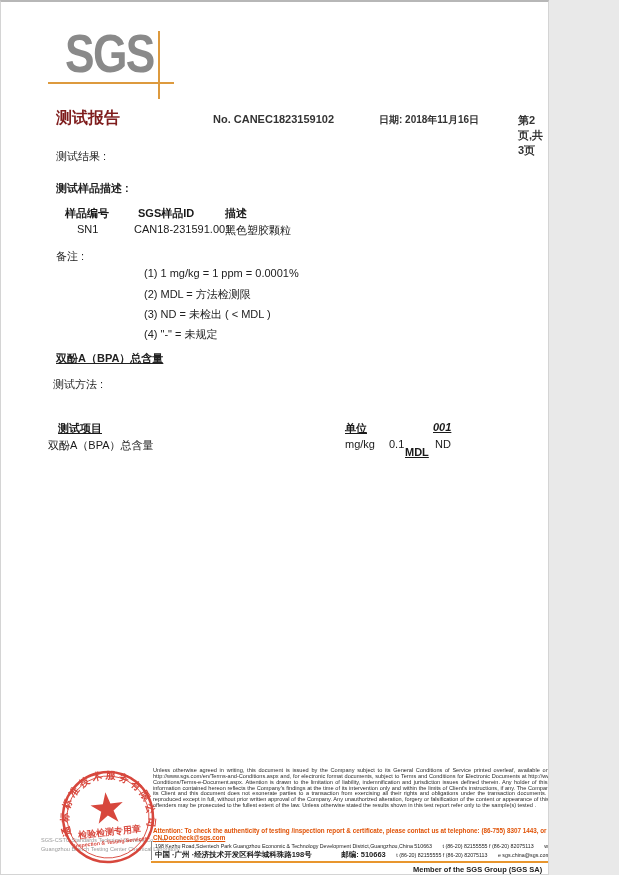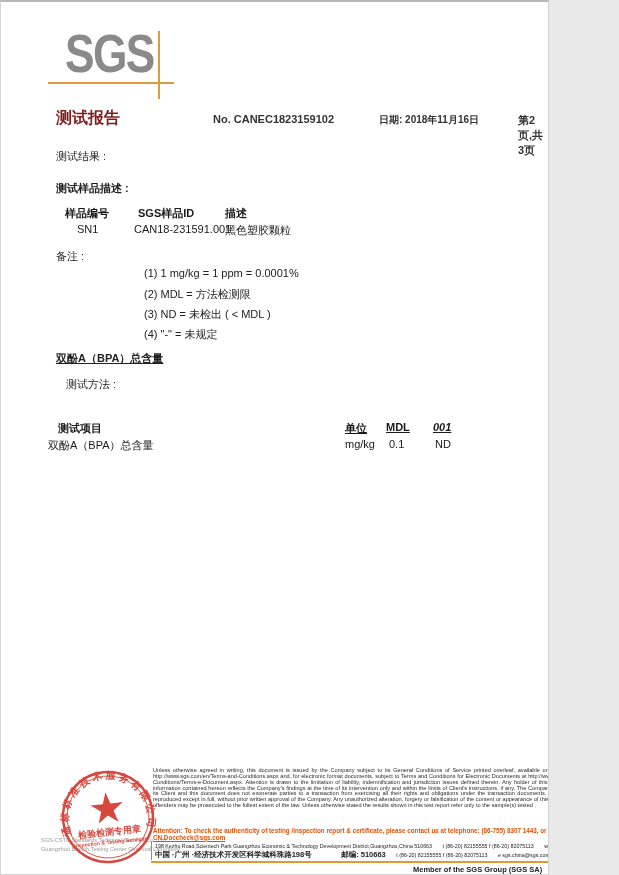--- a/index.html
+++ b/index.html
@@ -27,28 +27,28 @@
   .results-label{ left:55px; top:147px; }
   .sampledesc-label{ left:55px; top:179px; font-weight:bold; }
   .st-head span, .st-row span{ position:absolute; font-size:11px; white-space:nowrap; }
   .st-head{ position:absolute; top:204px; left:0; font-weight:bold; }
   .st-row{ position:absolute; top:221px; left:0; }
   .st-c1{ left:64px; } .st-c2{ left:137px; } .st-c3{ left:224px; }
   .st-r1{ left:76px; } .st-r2{ left:133px; }
   .remarks-label{ left:55px; top:247px; }
   .note{ position:absolute; left:103px; font-size:11px; color:#222; white-space:nowrap;margin-left:40px; }
   .bpa-title{ left:55px; top:349px; font-weight:bold; text-decoration:underline; }
-  .method-label{ left:65px; top:375px; }
+  .method-label{ left:52px; top:375px; }
   .method-text{ position:absolute; left:103px; top:374px; width:494px; font-size:11px; line-height:20px; color:#222; text-align:justify; }
   .rt-head span, .rt-row span{ position:absolute; font-size:11px; white-space:nowrap; }
   .rt-head{ position:absolute; top:419px; left:0; font-weight:bold; }
   .rt-row{ position:absolute; top:436px; left:0; }
-  .rt-h1{ left:57px; }
+  .rt-h1{ left:57px; text-decoration:underline; }
   .rt-h2{ left:344px; text-decoration:underline; }
-  .rt-h3{ left:385px; text-decoration:underline; }
+  .rt-h3{ left:404px; text-decoration:underline;margin-top:25px; }
   .rt-h4{ left:424px; text-decoration:underline; font-style:italic;margin-left:8px; }
   .rt-r1{ left:47px; } .rt-r2{ left:344px; } .rt-r3{ left:388px; } .rt-r4{ left:434px; }
   
   .stamp{ position:absolute; left:47px; top:755px; width:120px; height:120px; transform:rotate(-6deg); opacity:0.93; z-index:3; }
   
   .company{ position:absolute; left:40px; top:834px; width:180px; font-size:5.6px; line-height:9px; color:#9a9a9a; z-index:1; }
   
   .disclaimer{
     position:absolute; left:152px; top:766px; width:461px; font-size:5.6px; line-height:5.85px;
     color:#2b2b2b; text-align:justify; z-index:2;

